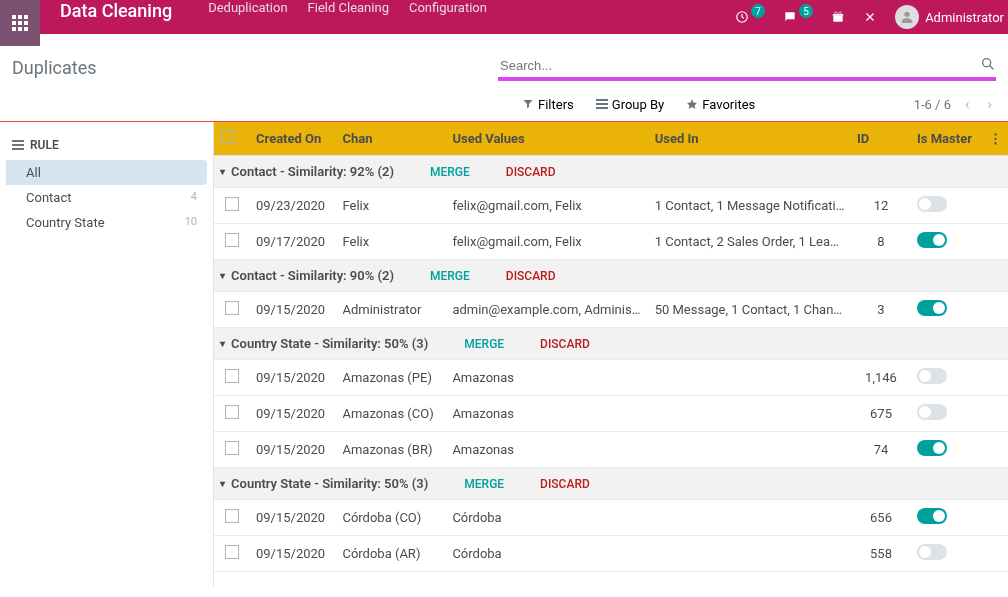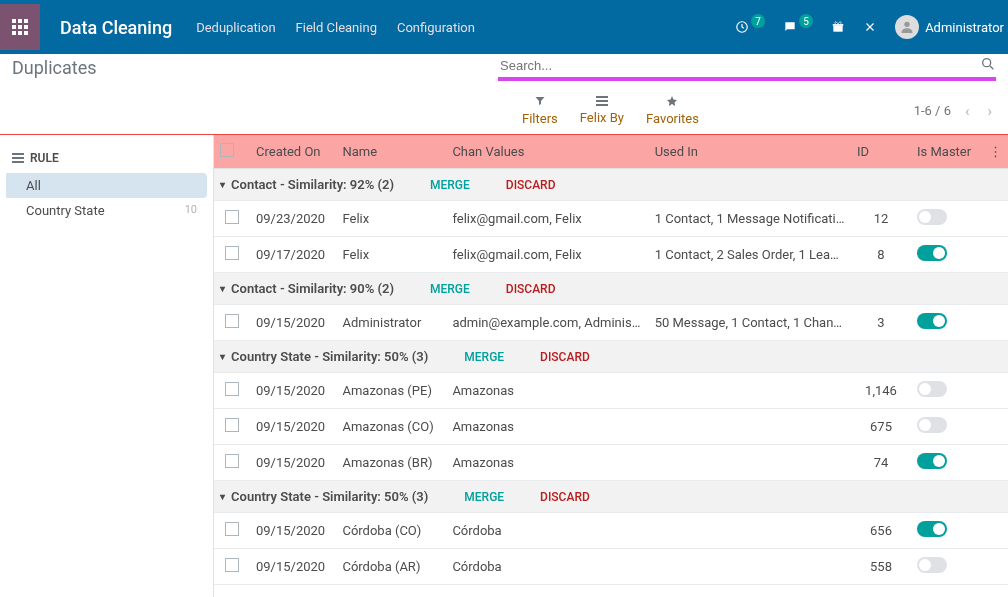--- a/index.html
+++ b/index.html
@@ -1,47 +1,47 @@
 <!DOCTYPE html>
 <html><head>
 <meta charset="utf-8">
 <style>
 * { box-sizing: border-box; margin: 0; padding: 0; }
 body { font-family: -apple-system, BlinkMacSystemFont, "Segoe UI", Roboto, sans-serif; font-size: 13px; color: #4c4c4c; background: #fff; overflow: hidden; width: 1008px; height: 597px; }
-.navbar { background: #0369a1; color: #fff; height: 54px; display: flex; align-items: center; padding: 0; }
+.navbar { background: #be185d; color: #fff; height: 34px; display: flex; padding: 0; }
 .apps-btn { width: 40px; height: 46px; background: #7c5271; display: flex; align-items: center; justify-content: center; cursor: pointer; }
 .apps-icon { display: grid; grid-template-columns: repeat(3, 4px); grid-template-rows: repeat(3, 4px); gap: 2px; }
 .apps-icon span { background: #fff; width: 4px; height: 4px; }
 .app-title { font-size: 18px; font-weight: 500; color: #fff; padding: 0 20px; }
-.nav-menu { display: flex; gap: 20px; margin-left: 4px; }
+.nav-menu { display: flex; gap: 20px; margin-left: 16px; }
 .nav-item { color: #e6dce2; font-size: 13px; cursor: pointer; }
 .nav-right { margin-left: auto; display: flex; align-items: center; gap: 18px; padding-right: 4px; }
 .notif { position: relative; cursor: pointer; color: #fff; display: flex; align-items: center; }
 .badge { background: #00a09d; color: #fff; font-size: 10px; border-radius: 8px; padding: 0 4px; min-width: 14px; height: 14px; display: inline-flex; align-items: center; justify-content: center; margin-left: 2px; position: relative; top: -6px; }
 .user { display: flex; align-items: center; gap: 6px; }
 .avatar { width: 24px; height: 24px; border-radius: 50%; background: #ddd; display: flex; align-items: center; justify-content: center; color: #888; }
-.control-panel { padding: 0 12px 0 12px; }
+.control-panel { padding: 20px 12px 0 12px; }
 .cp-row1 { display: flex; align-items: center; }
 .breadcrumb { font-size: 18px; color: #6c757d; }
 .search-wrap { margin-left: auto; width: 498px; position: relative; }
 .search-input { width: 100%; border: none; border-bottom: 4px solid #d946ef; padding: 4px 22px 4px 2px; font-size: 13px; outline: none; }
 .search-icon { position: absolute; right: 0; top: 2px; color: #6c757d; }
 .cp-row2 { display: flex; align-items: center; margin-top: 14px; padding-bottom: 8px; }
-.toolbar-btn { display: flex; align-items: center; gap: 4px; color: #a16207; cursor: pointer; margin-right: 22px; font-size: 13px; flex-direction: column; }
+.toolbar-btn { display: flex; align-items: center; gap: 4px; color: #000000; cursor: pointer; margin-right: 22px; font-size: 13px; }
 .pager { margin-left: auto; display: flex; align-items: center; gap: 10px; color: #6c757d; }
 .pager-arrow { cursor: pointer; color: #adb5bd; font-size: 15px; padding: 0 4px; }
 .main { display: flex; height: calc(597px - 46px - 86px); border-top: 1px solid #ef4444; }
 .sidebar { width: 214px; border-right: 1px solid #dee2e6; padding: 8px 0; }
 .sidebar-header { display: flex; align-items: center; gap: 6px; padding: 8px 12px; font-weight: 600; color: #4c4c4c; font-size: 12px; }
 .sidebar-item { display: flex; justify-content: space-between; padding: 5px 16px 5px 26px; cursor: pointer; font-size: 13px; text-align: center; }
 .sidebar-item.active { background: #d6e4ef; border-radius: 0 4px 4px 0; margin-right: 6px; margin-left: 6px; padding-left: 20px; }
 .sidebar-count { color: #adb5bd; font-size: 11px; }
 .content { flex: 1; overflow-y: auto; }
 .table { width: 100%; border-collapse: collapse; }
-.table th { text-align: left; font-weight: 400; color: #4c4c4c; padding: 8px 6px; border-bottom: 1px solid #dee2e6; font-size: 13px; background: #fca5a5; }
+.table th { text-align: left; font-weight: 700; color: #4c4c4c; padding: 8px 6px; border-bottom: 1px solid #dee2e6; font-size: 13px; background: #eab308; }
 .table td { padding: 8px 6px; border-bottom: 1px solid #e9ecef; color: #4c4c4c; font-size: 13px; white-space: nowrap; overflow: hidden; text-overflow: ellipsis; max-width: 190px; }
 .group-row td { background: #f2f2f3; font-weight: 600; color: #4c4c4c; padding: 8px 6px; }
 .group-title { display: flex; align-items: center; gap: 6px; }
 .btn-link { color: #00a09d; font-weight: 500; cursor: pointer; font-size: 12px; margin-left: 18px; padding-left: 12px; }
 .btn-link.discard { color: #b91c1c; }
 .checkbox { width: 14px; height: 14px; border: 1px solid #adb5bd; display: inline-block; }
 .th-check, .td-check { width: 36px; text-align: center; }
 .th-id, .td-id { text-align: center; padding-right: 12px; width: 60px; }
 .th-master, .td-master { width: 72px; }
 .toggle { width: 30px; height: 16px; border-radius: 8px; background: #dee2e6; position: relative; cursor: pointer; display: inline-block; }
@@ -135,21 +135,21 @@
           <path d="M3 4h18l-7 8v6l-4 2v-8L3 4z"></path>
         </svg>
       <span>Filters</span>
     </div>
     <div class="toolbar-btn">
       <span class="hamburger">
           <span></span>
           <span></span>
           <span></span>
         </span>
-      <span>Felix By</span>
+      <span>Group By</span>
     </div>
     <div class="toolbar-btn">
       <svg width="12" height="12" viewBox="0 0 24 24" fill="#6c757d">
           <path d="M12 2l2.9 6.9L22 10l-5 4.9 1.5 7.1L12 18l-6.5 4L7 14.9 2 10l7.1-1.1L12 2z"></path>
         </svg>
       <span>Favorites</span>
     </div>
     <div class="pager">
       <span>1-6 / 6</span>
       <span class="pager-arrow">‹</span>
@@ -167,33 +167,37 @@
           <span></span>
         </span>
       <span>RULE</span>
     </div>
     <div id="sidebar-items">
         <div class="sidebar-item active">
           <span>All</span>
           <span class="sidebar-count"></span>
         </div>
         <div class="sidebar-item">
+          <span>Contact</span>
+          <span class="sidebar-count">4</span>
+        </div>
+        <div class="sidebar-item">
           <span>Country State</span>
           <span class="sidebar-count">10</span>
         </div>
       </div>
   </div>
   <div class="content">
     <table class="table">
       <thead>
         <tr>
           <th class="th-check"><span class="checkbox"></span></th>
           <th>Created On</th>
-          <th>Name</th>
-          <th>Chan Values</th>
+          <th>Chan</th>
+          <th>Used Values</th>
           <th>Used In</th>
           <th class="th-id">ID</th>
           <th class="th-master">Is Master</th>
           <th class="kebab">⋮</th>
         </tr>
       </thead>
       <tbody id="tbody">
           <tr class="group-row">
             <td colspan="8">
     <span class="group-title">

